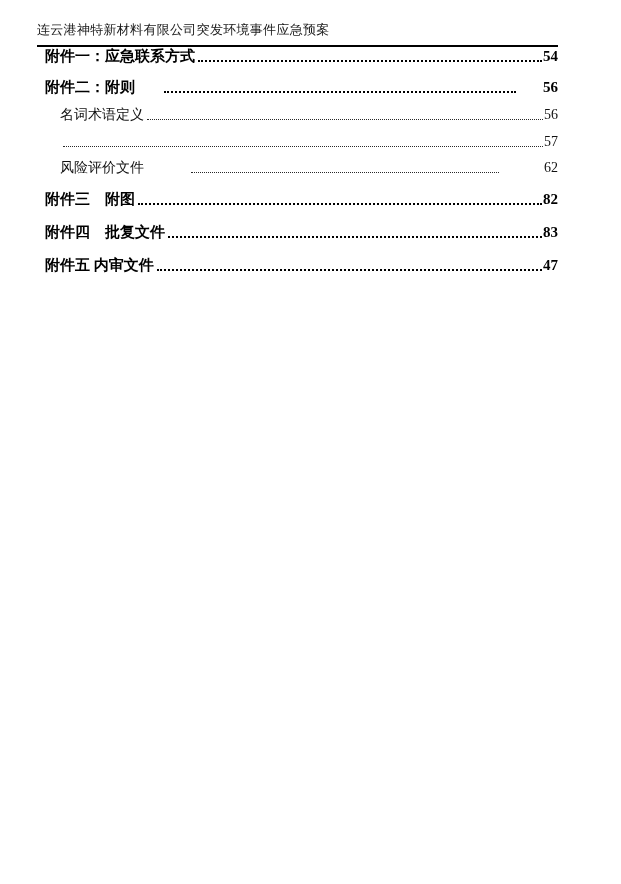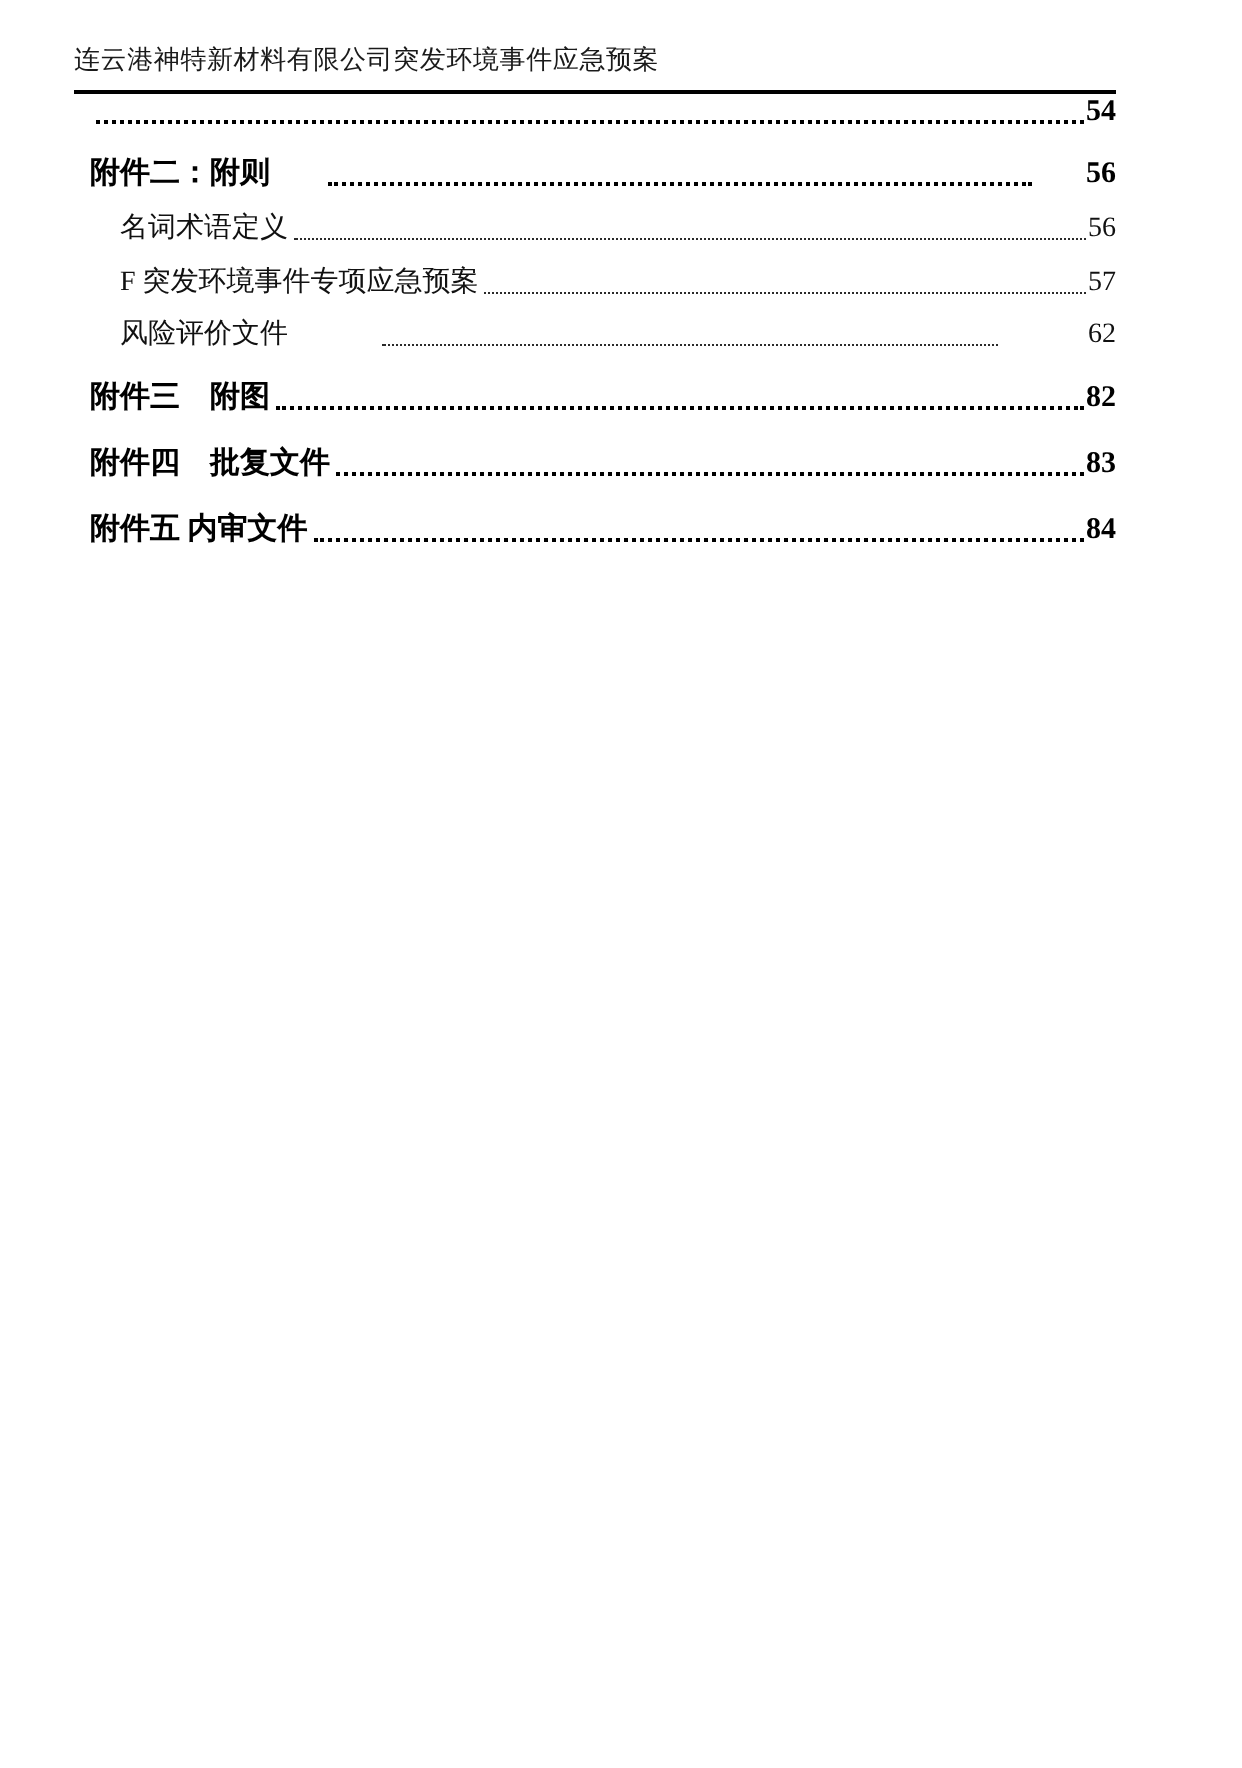--- a/index.html
+++ b/index.html
@@ -92,38 +92,38 @@
 
 <div class="page">
 
   <div class="doc-header">连云港神特新材料有限公司突发环境事件应急预案</div>
 
   <div class="header-rule"></div>
 
   <div class="toc">
 
     <div class="toc-row lvl1 r1">
+      <span class="title">附件一：应急联系方式</span>
       <span class="leader"></span>
       <span class="pagenum">54</span>
     </div>
 
     <div class="toc-row lvl1 r2">
       <span class="title">附件二：附则</span>
       <span class="leader"></span>
       <span class="pagenum">56</span>
     </div>
 
     <div class="toc-row lvl2 r3">
       <span class="title">名词术语定义</span>
       <span class="leader"></span>
       <span class="pagenum">56</span>
     </div>
 
     <div class="toc-row lvl2 r4">
-      <span class="title">F 突发环境事件专项应急预案</span>
       <span class="leader"></span>
       <span class="pagenum">57</span>
     </div>
 
     <div class="toc-row lvl2 r5">
       <span class="title">风险评价文件</span>
       <span class="leader"></span>
       <span class="pagenum">62</span>
     </div>
 
@@ -135,19 +135,19 @@
 
     <div class="toc-row lvl1 r7">
       <span class="title">附件四　批复文件</span>
       <span class="leader"></span>
       <span class="pagenum">83</span>
     </div>
 
     <div class="toc-row lvl1 r8">
       <span class="title">附件五 内审文件</span>
       <span class="leader"></span>
-      <span class="pagenum">84</span>
+      <span class="pagenum">47</span>
     </div>
 
   </div>
 
 
 </div>
 
 </body></html>

